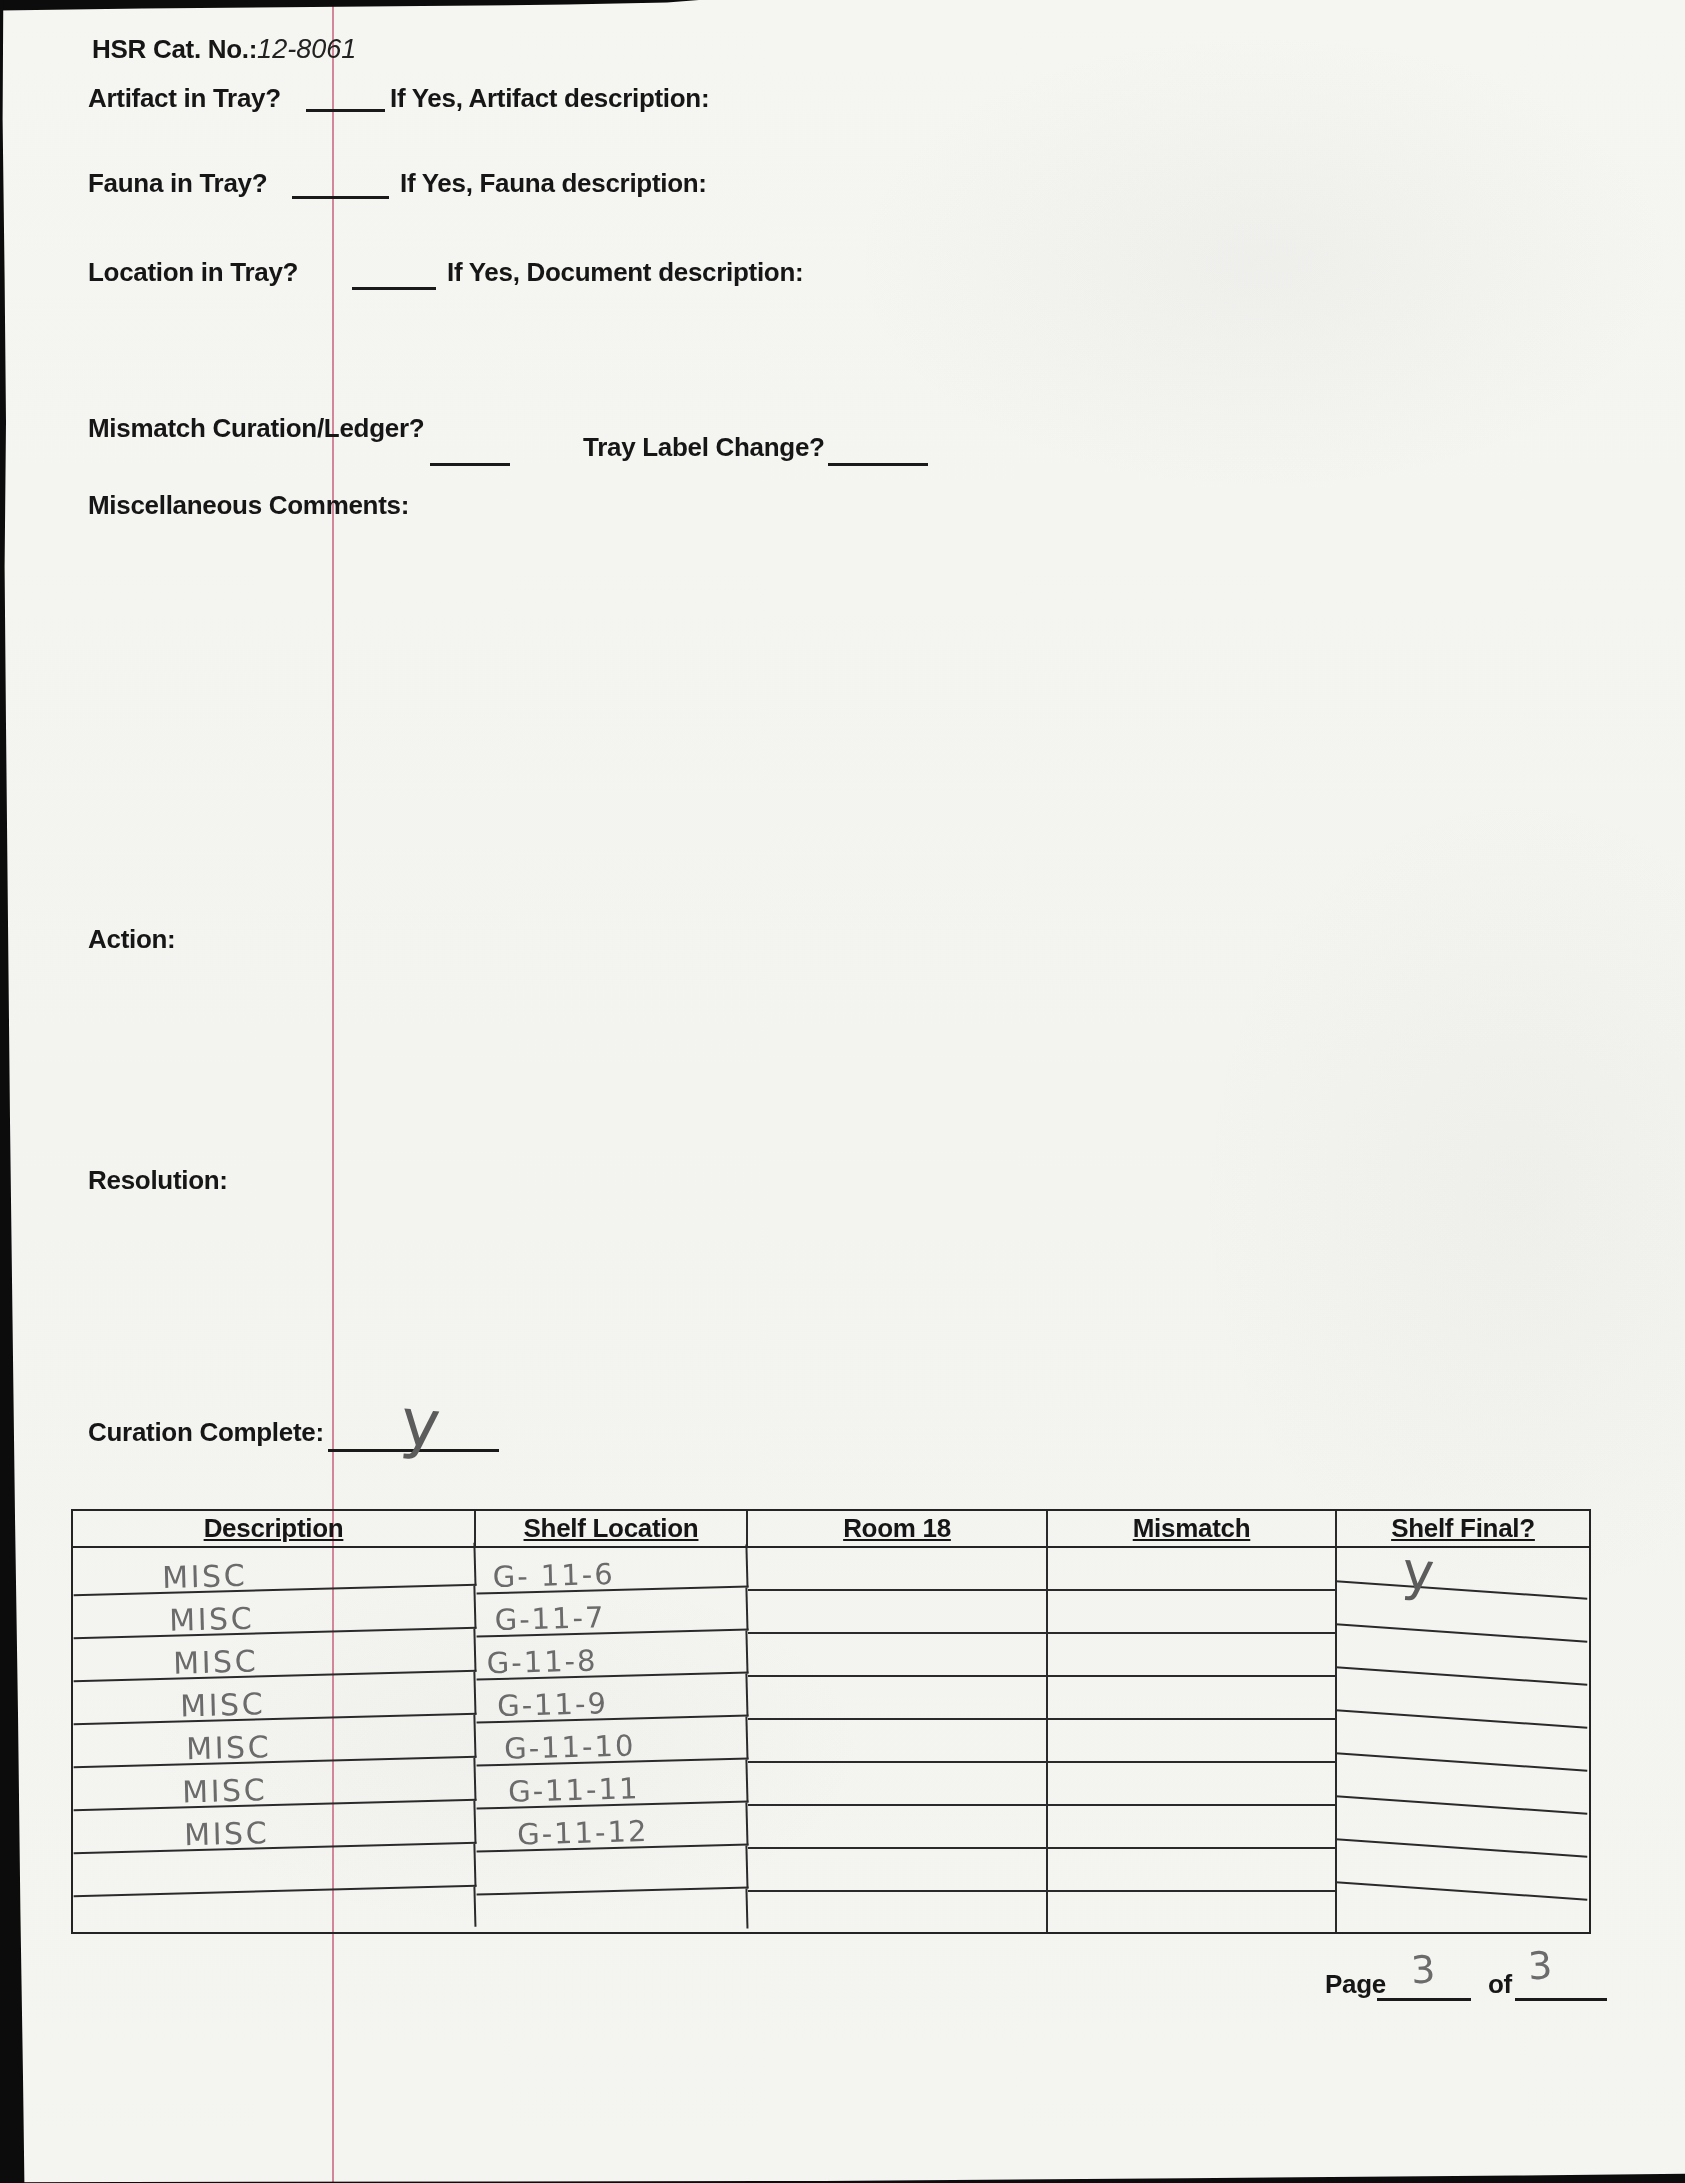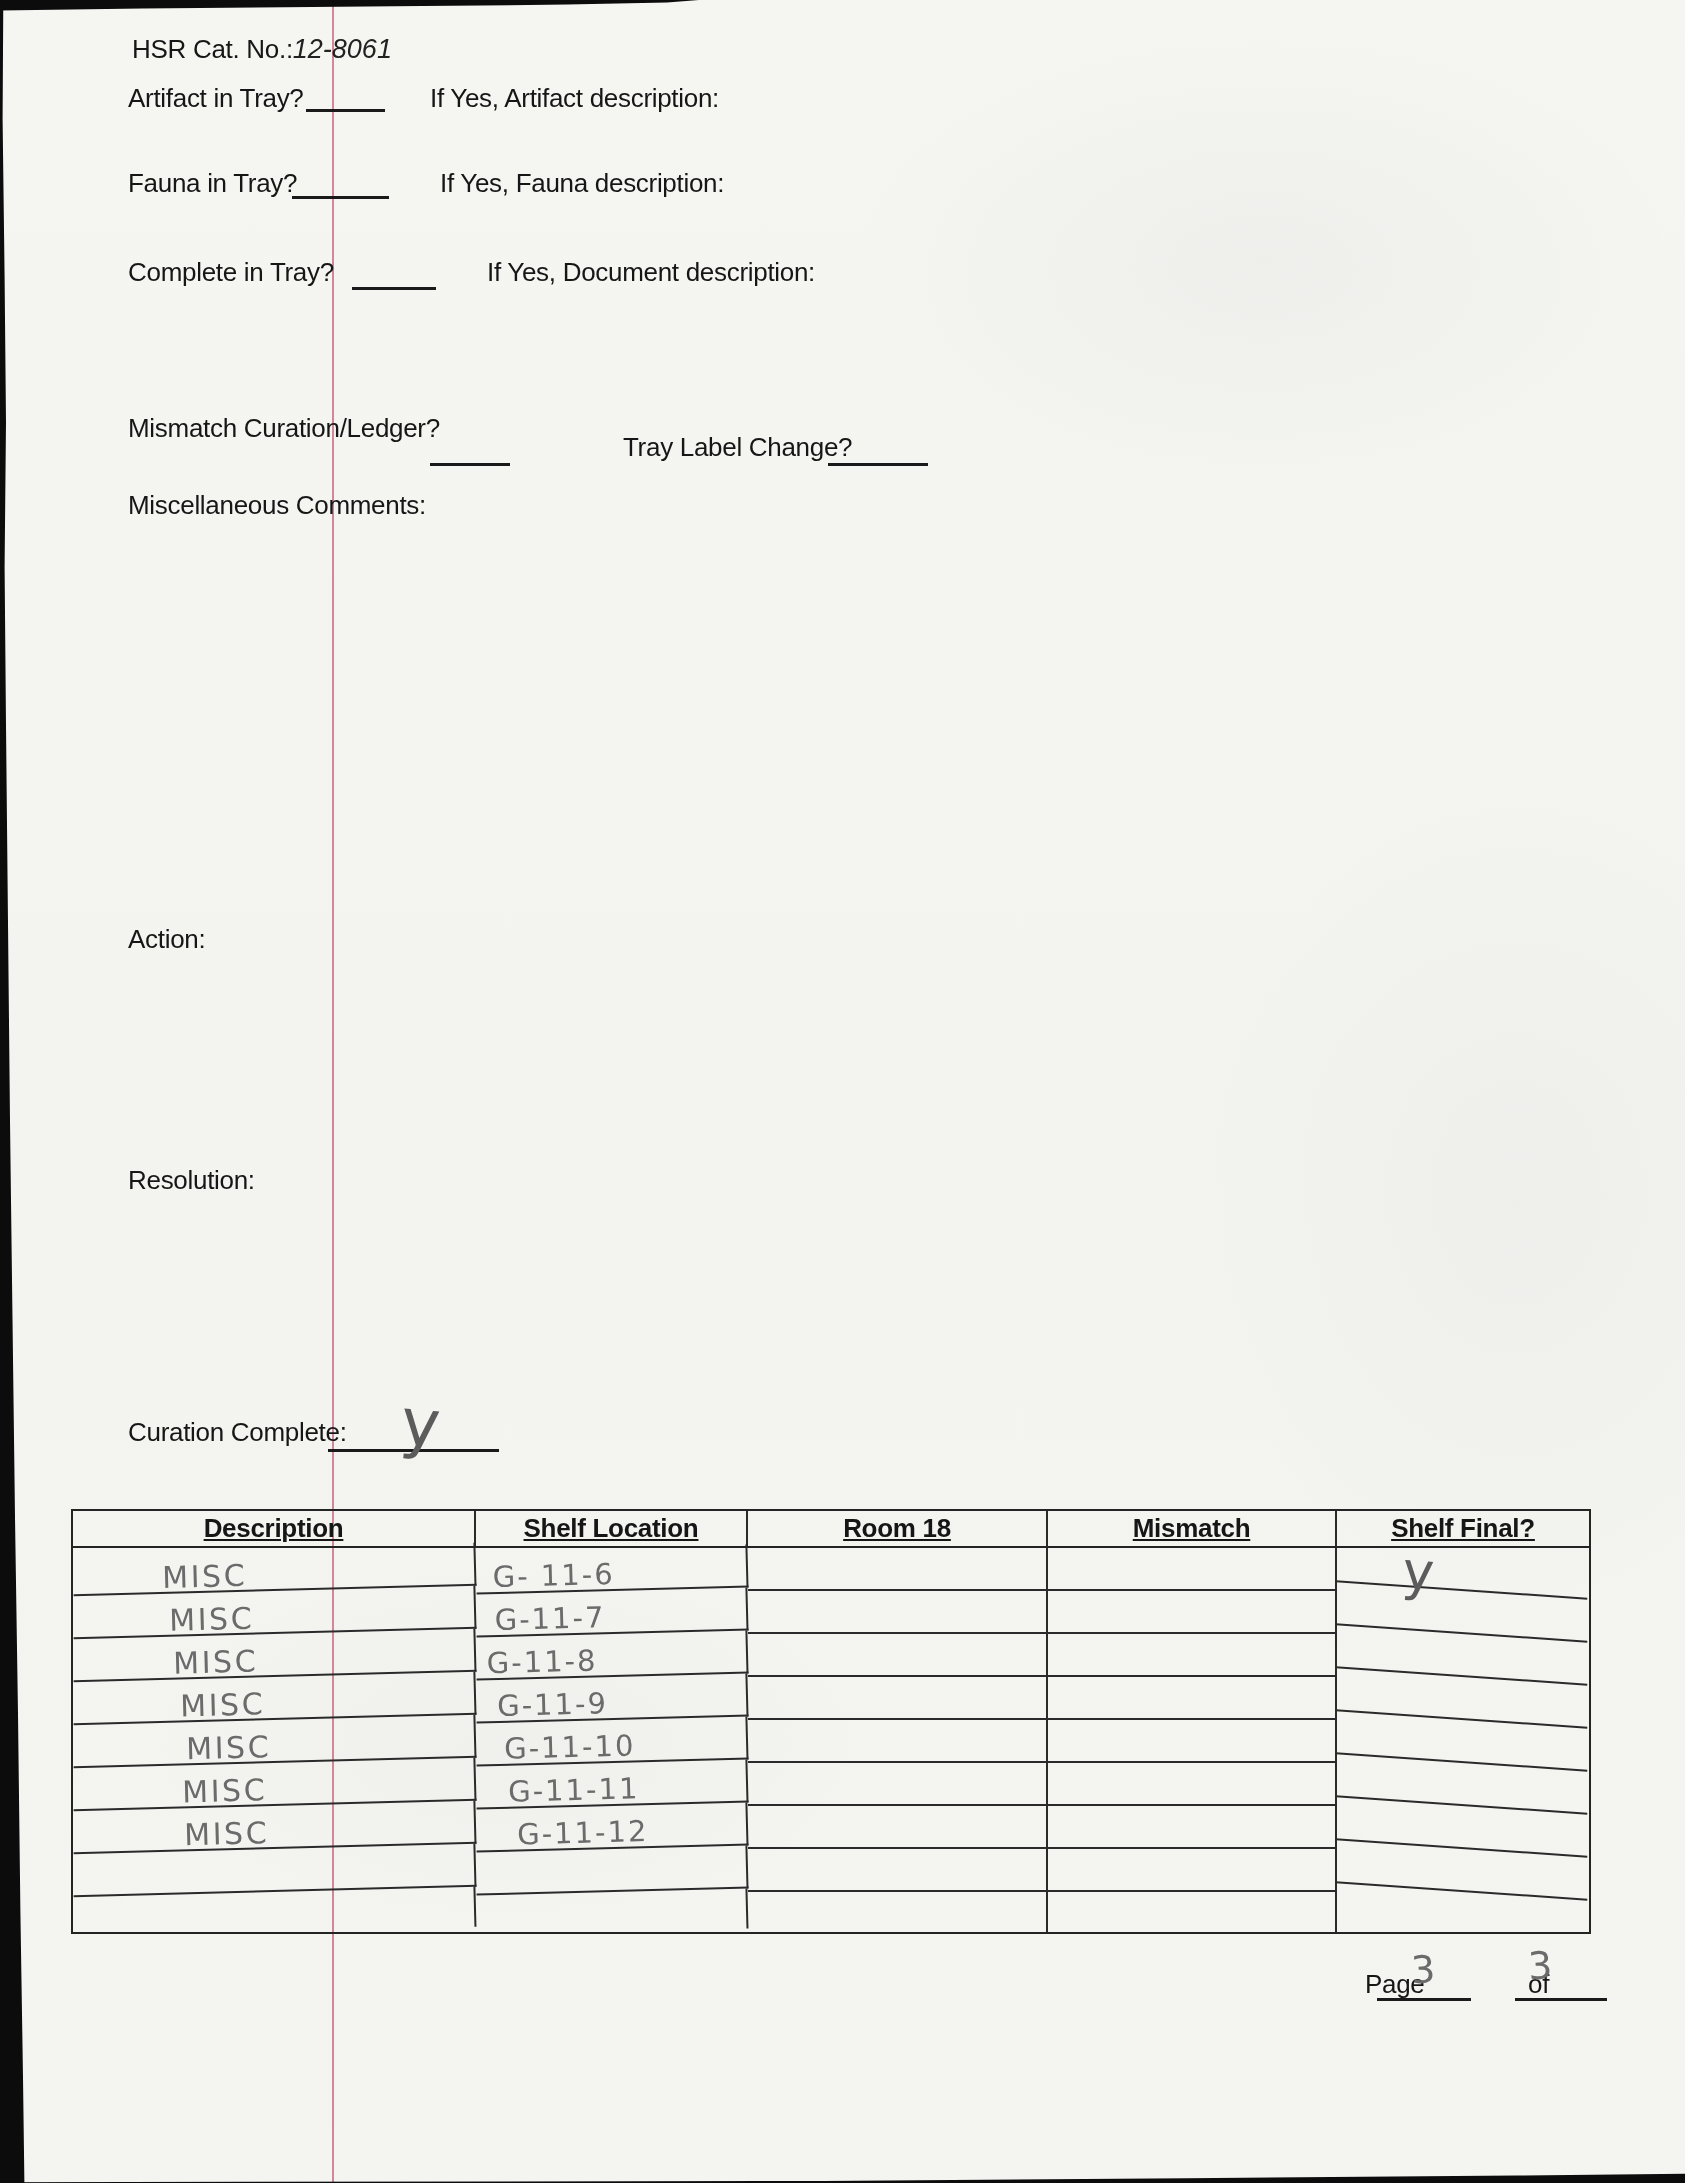--- a/index.html
+++ b/index.html
@@ -8,21 +8,21 @@
     background:#f4f4f1;
     background-image:
       radial-gradient(ellipse 593px 330px at 75% 12%, rgba(120,120,125,0.05), transparent 70%),
       radial-gradient(ellipse 462px 593px at 90% 55%, rgba(120,120,125,0.04), transparent 70%),
       radial-gradient(ellipse 528px 264px at 30% 80%, rgba(120,120,125,0.03), transparent 70%),
       linear-gradient(180deg,#f5f5f2 0%,#f3f3f0 50%,#f4f4f1 100%);
     font-family:"Liberation Sans", sans-serif;
     color:#1b1b1b;
   }
   .abs{position:absolute;}
-  .printed{font-weight:normal;font-size:26px;line-height:29px;letter-spacing:-0.3px;color:#161616;white-space:nowrap;margin-left:40px;}
+  .printed{font-weight:bold;font-size:26px;line-height:29px;letter-spacing:-0.3px;color:#161616;white-space:nowrap;}
   .printed-reg{font-weight:normal;font-size:27px;line-height:29px;color:#222;font-style:italic;}
   .uline{position:absolute;height:2.6px;background:#1a1a1a;}
   
   .hw{
     font-family:"DejaVu Sans", sans-serif;
     color:#6b6b6b;font-size:29px;letter-spacing:2px;white-space:nowrap;
     transform:rotate(-1.5deg);
   }
   
   .pink-line{position:absolute;top:0;width:2px;height:2183px;background:rgba(197,97,124,0.75);}
@@ -87,21 +87,21 @@
   </div>
 
   <div class="abs printed" style="left:88px;top:84px;">Artifact in Tray?</div>
   <div class="uline" style="left:306px;top:109px;width:79px;"></div>
   <div class="abs printed" style="left:390px;top:84px;">If Yes, Artifact description:</div>
 
   <div class="abs printed" style="left:88px;top:169px;">Fauna in Tray?</div>
   <div class="uline" style="left:292px;top:196px;width:97px;"></div>
   <div class="abs printed" style="left:400px;top:169px;">If Yes, Fauna description:</div>
 
-  <div class="abs printed" style="left:88px;top:258px;">Complete in Tray?</div>
+  <div class="abs printed" style="left:88px;top:258px;">Location in Tray?</div>
   <div class="uline" style="left:352px;top:287px;width:84px;"></div>
   <div class="abs printed" style="left:447px;top:258px;">If Yes, Document description:</div>
 
   <div class="abs printed" style="left:88px;top:414px;text-align:center;">Mismatch Curation/Ledger?</div>
   <div class="uline" style="left:430px;top:463px;width:80px;"></div>
   <div class="abs printed" style="left:583px;top:433px;text-align:center;">Tray Label Change?</div>
   <div class="uline" style="left:828px;top:463px;width:100px;"></div>
 
   <div class="abs printed" style="left:88px;top:491px;">Miscellaneous Comments:</div>
 

